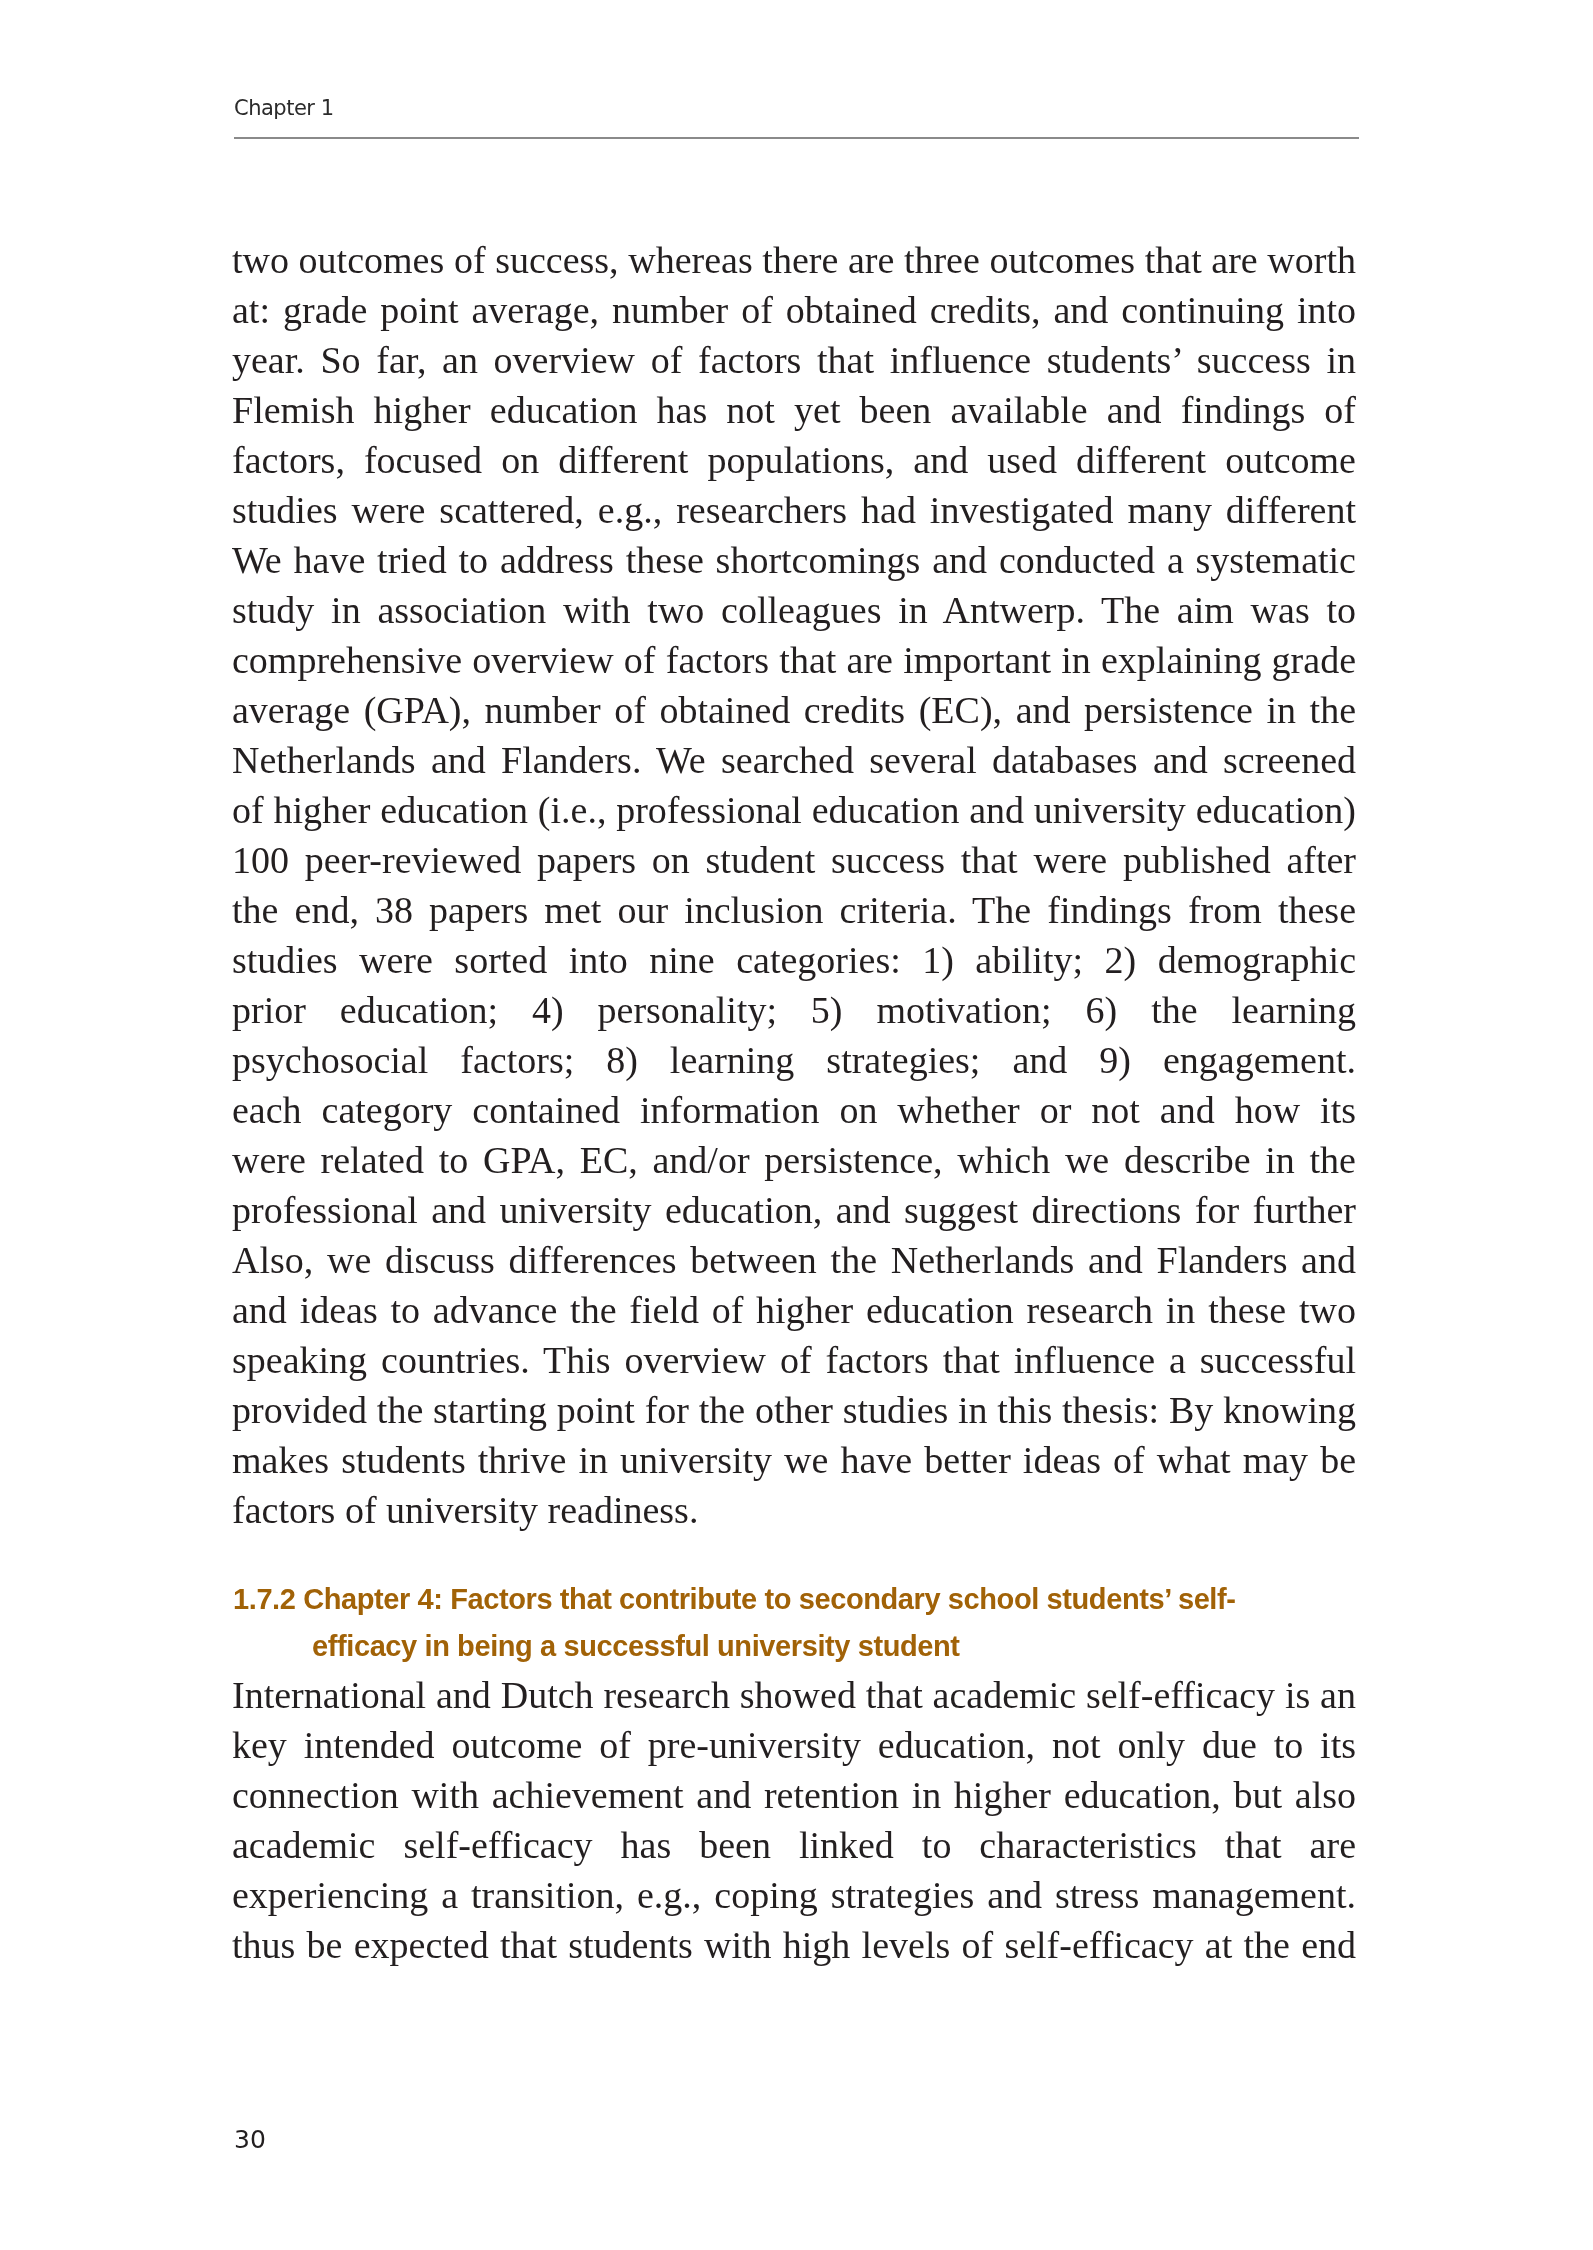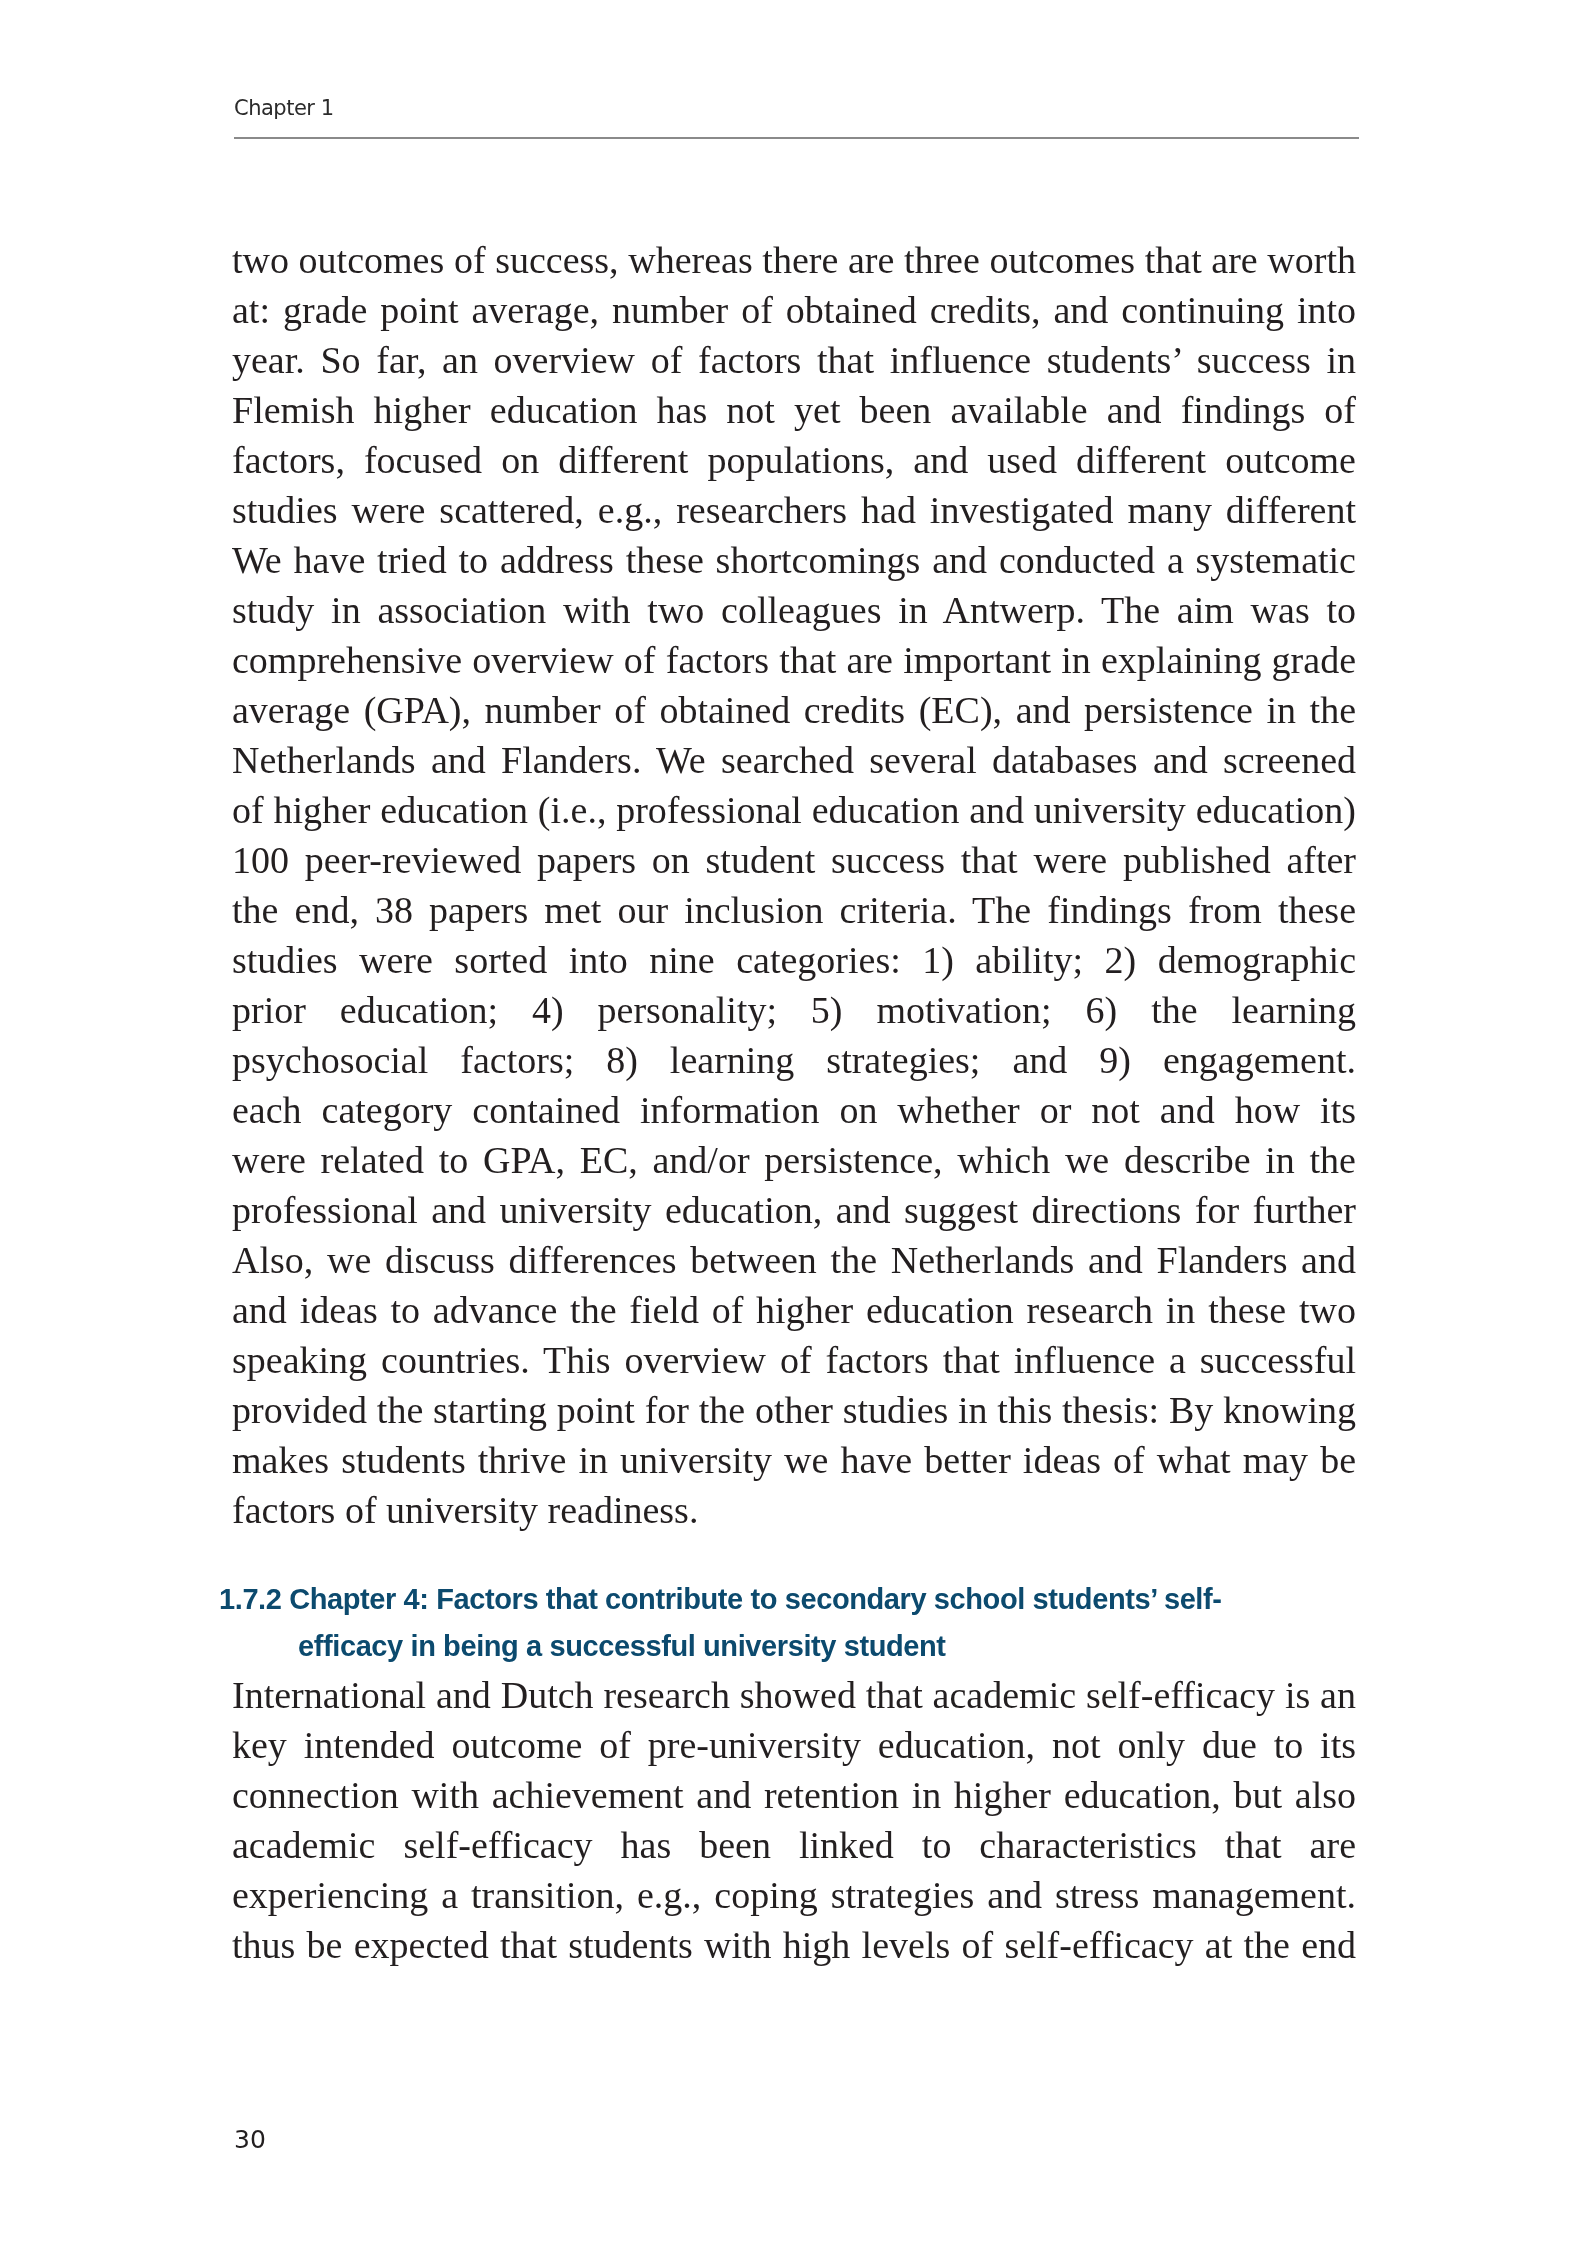--- a/index.html
+++ b/index.html
@@ -49,29 +49,29 @@
     overflow: hidden;
   }
   .line.last {
     text-align: center;
     text-align-last: left;
   }
   .para-1 { top: 235px; }
   .para-2 { top: 1670px; }
   .section-heading {
     position: absolute;
-    left: 219px;
+    left: 233px;
     top: 1576px;
     width: 1124px;
     font-family: "Liberation Sans", "DejaVu Sans", sans-serif;
     font-weight: bold;
     font-size: 29px;
     letter-spacing: -0.4px;
     line-height: 47px;
-    color: #0c4a6e;
+    color: #a16207;
   }
   .section-heading .h-line {
     display: block;
     white-space: nowrap;
   }
   .section-heading .h-line.indent {
     padding-left: 79px;
   }
   .page-number {
     position: absolute;

